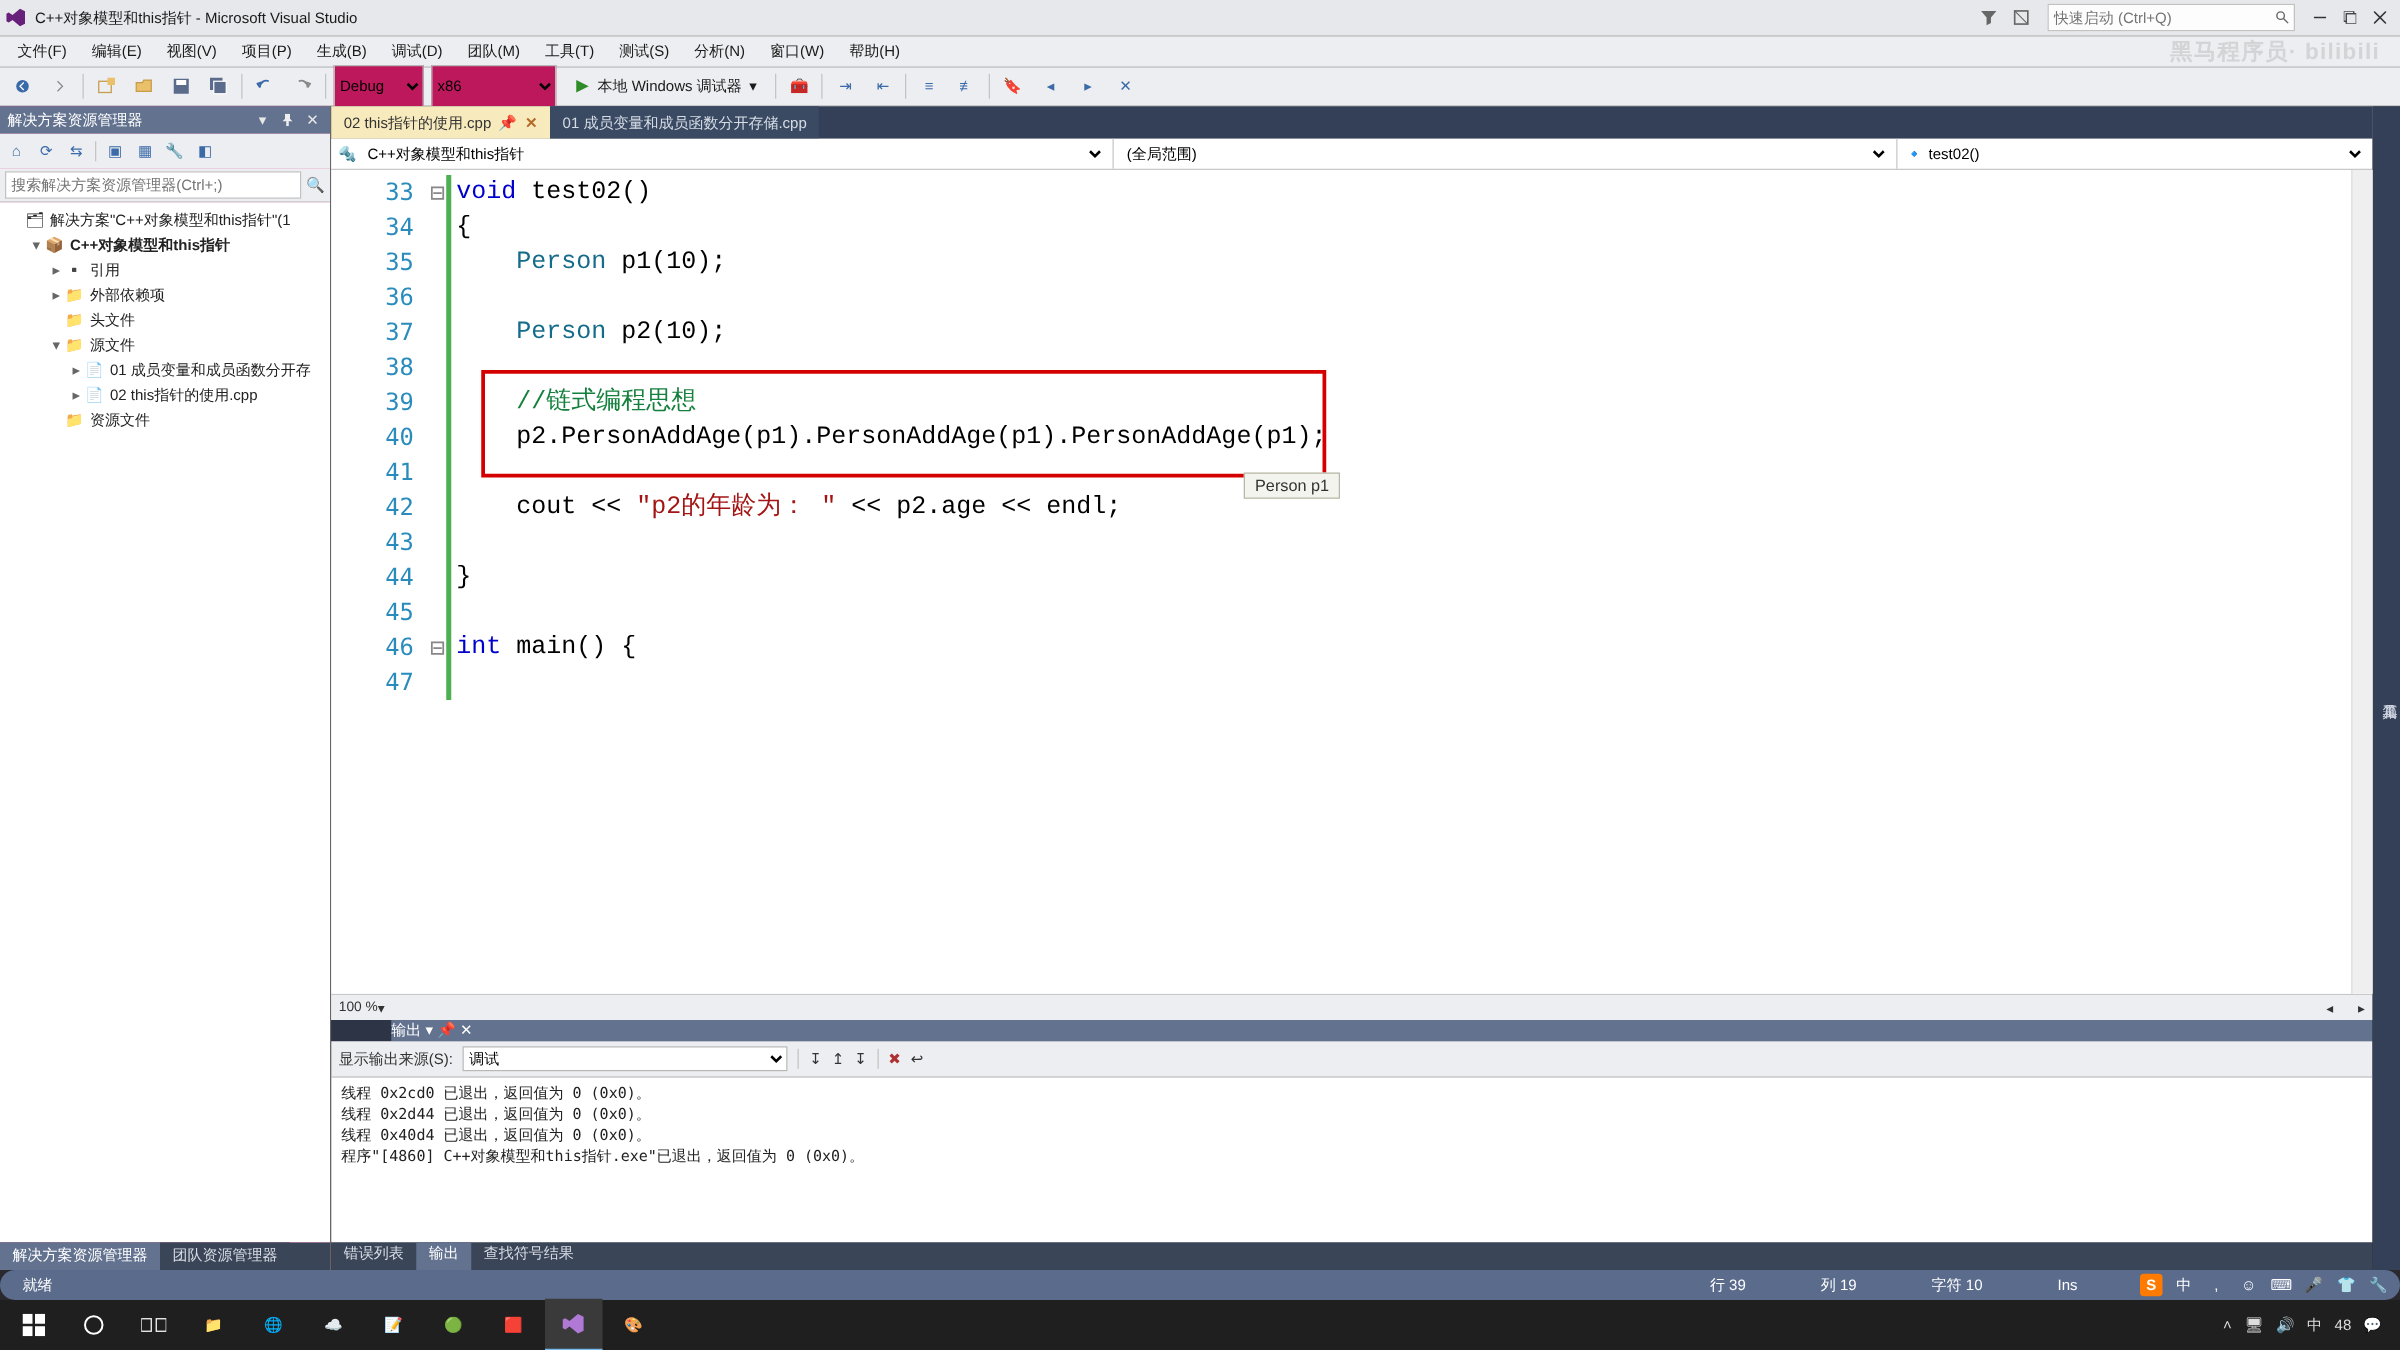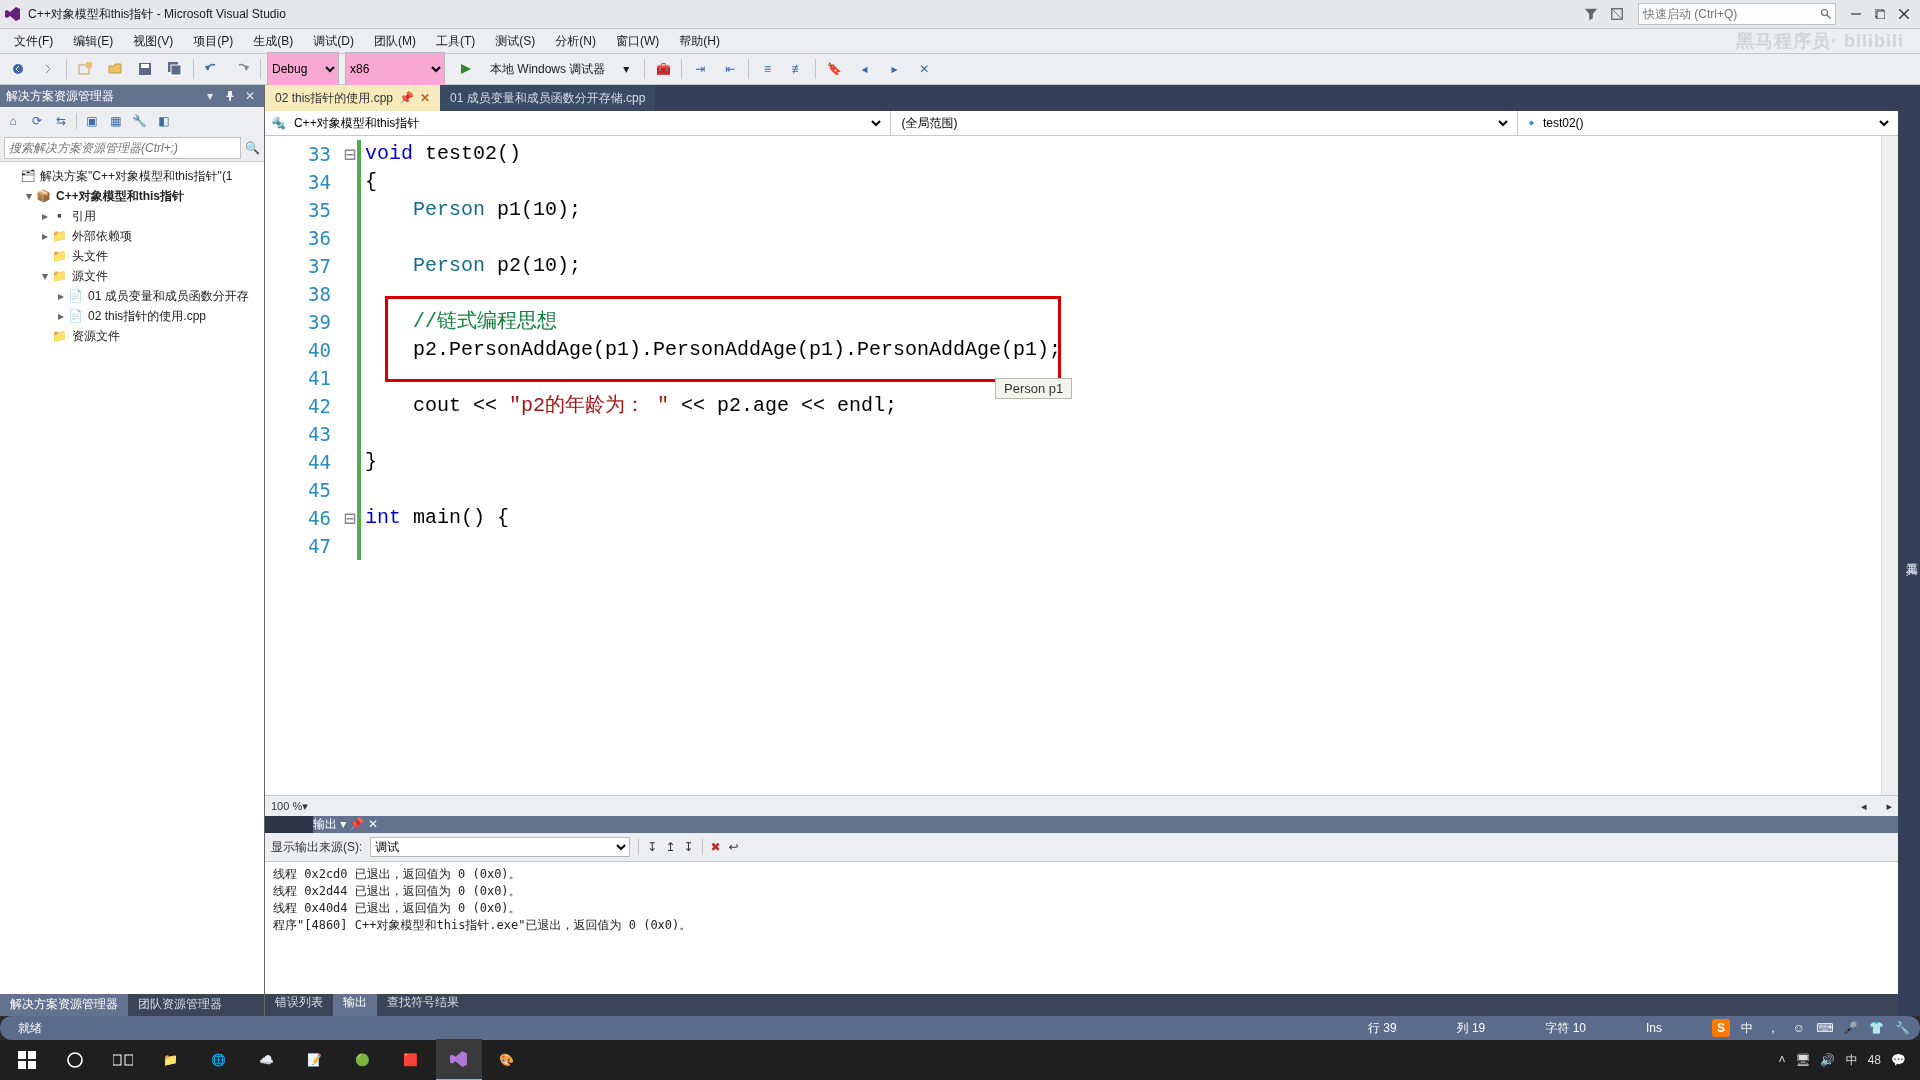--- a/index.html
+++ b/index.html
@@ -17,36 +17,36 @@
 
   
   .menubar{display:flex;align-items:center;background:#eceef1;height:24px;border-bottom:1px solid #c8c8c8;padding:0 6px;gap:4px;}
   .menubar .menu{padding:2px 8px;font-size:12px;color:#1a1a1a;}
   .menubar .watermark{margin-left:auto;color:#b5b5b5;font-size:18px;font-weight:600;letter-spacing:1px;opacity:.45;padding-right:10px;white-space:nowrap;}
 
   
   .toolbar{display:flex;align-items:center;background:#eceef1;height:30px;border-bottom:1px solid #c8c8c8;padding:0 6px;gap:6px;}
   .toolbar .tb-btn{height:22px;min-width:22px;display:inline-flex;align-items:center;justify-content:center;color:#3a6aa8;border:1px solid transparent;}
   .toolbar .sep{width:1px;height:20px;background:#c4c4c4;}
-  .toolbar select{height:34px;border:1px solid #b8b8b8;background:#f9a8d4;font-size:12px;}
-  .toolbar .run{display:inline-flex;align-items:center;gap:18px;padding:0 8px;height:22px;}
+  .toolbar select{height:34px;border:1px solid #b8b8b8;background:#be185d;font-size:12px;}
+  .toolbar .run{display:inline-flex;align-items:center;gap:6px;padding:0 8px;height:22px;}
   .toolbar .run .play{color:#2e8b28;}
   .toolbar .run span{color:#1a1a1a;font-size:12px;}
 
   
   .body{flex:1;display:flex;min-height:0;}
   
   .panel{background:#ec4899;color:#d7dde6;display:flex;flex-direction:column;}
   .panel .panel-title{background:#62728f;color:#fff;display:flex;align-items:center;height:22px;padding:0 6px;font-size:12px;}
   .panel .panel-title .spacer{flex:1;}
   .panel .panel-title .pt-btn{width:16px;height:16px;display:inline-flex;align-items:center;justify-content:center;margin-left:4px;color:#e8e8e8;}
   .panel .panel-toolbar{background:#eceef1;color:#333;display:flex;align-items:center;height:28px;padding:0 4px;gap:6px;}
   .panel .panel-toolbar .ptb{width:18px;height:18px;display:inline-flex;align-items:center;justify-content:center;color:#3a6aa8;}
   .panel .search{background:#eceef1;display:flex;align-items:center;height:26px;border-bottom:1px solid #c8c8c8;}
-  .panel .search input{flex:1;margin:0 4px;height:20px;border:1px solid #c2c2c2;background:#fff;color:#888;font-size:12px;padding:0 4px;font-style:italic;}
+  .panel .search input{flex:1;margin:0 4px;height:20px;border:1px solid #c2c2c2;background:#fff;color:#888;font-size:12px;padding:0 4px;}
   .panel .tree{flex:1;background:#fff;color:#222;font-size:12px;padding:4px 0;overflow:auto;}
   .tree-row{display:flex;align-items:center;height:20px;padding-right:4px;white-space:nowrap;}
   .tree-row .tw{width:14px;height:14px;display:inline-flex;align-items:center;justify-content:center;color:#666;}
   .tree-row .ic{width:16px;height:16px;display:inline-flex;align-items:center;justify-content:center;margin-right:4px;}
   .tree-row .lbl{flex:1;overflow:hidden;text-overflow:ellipsis;}
   .bold{font-weight:700;}
   .ind1{padding-left:6px;} .ind2{padding-left:22px;} .ind3{padding-left:38px;} .ind4{padding-left:54px;}
 
   .panel-bottom-tabs{display:flex;background:#3b4558;height:22px;}
   .panel-bottom-tabs .bt{padding:2px 10px;font-size:12px;color:#d7dde6;background:#3b4558;}

